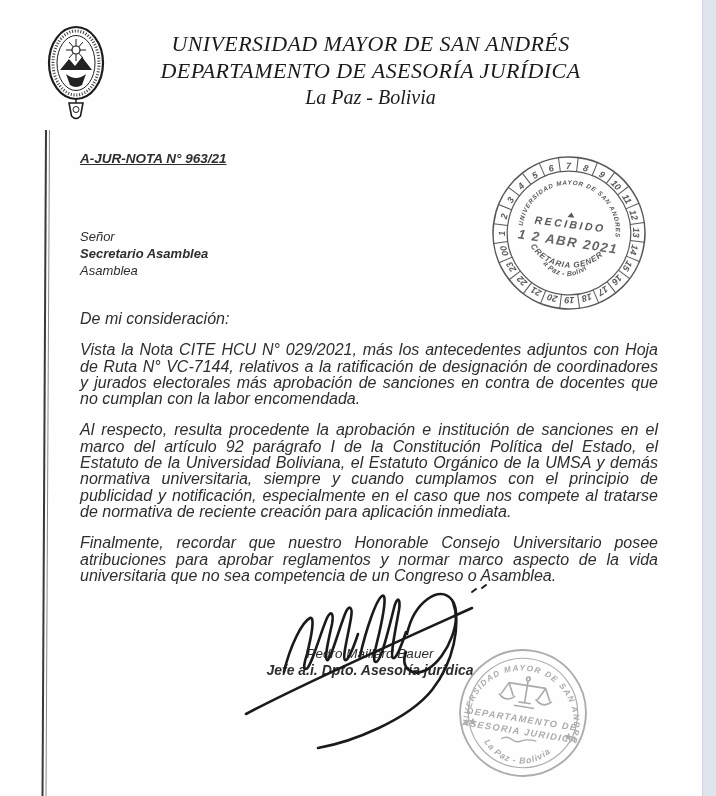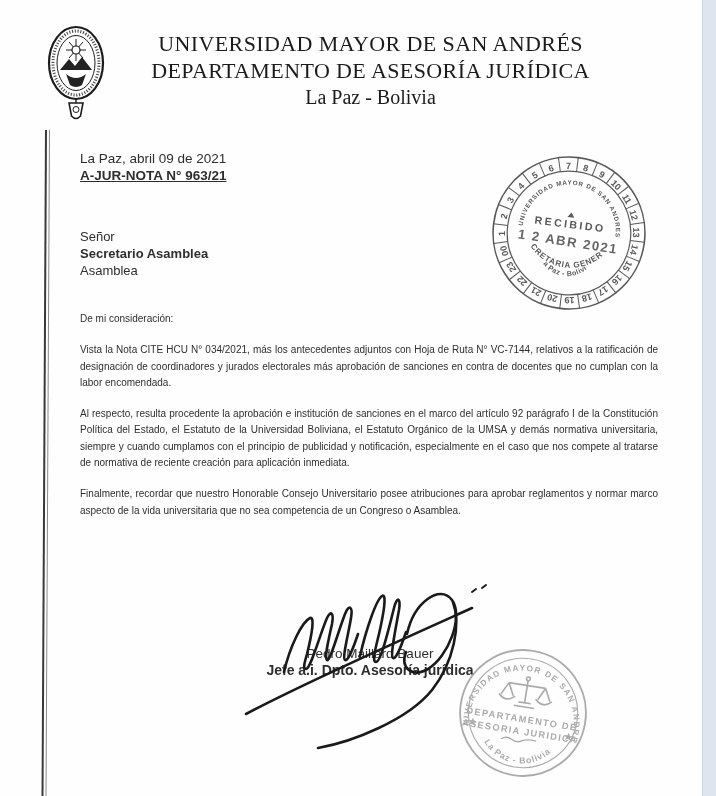--- a/index.html
+++ b/index.html
@@ -1,28 +1,28 @@
 <!DOCTYPE html>
 <html><head>
 <meta charset="utf-8">
 <style>
   html,body{margin:0;padding:0;background:#ffffff;}
   .page{position:relative;width:716px;height:796px;background:#fefefdf
-  ;overflow:hidden;font-family:"Liberation Sans",sans-serif;color:#2e2e2e;background:#fefefe;}
+  ;overflow:hidden;font-family:"Liberation Sans",sans-serif;color:#2e2e2e;background:#fefefe;font-style:italic;}
   .scanner-strip{position:absolute;right:0;top:0;width:13px;height:796px;background:#dfe5ef;border-left:1px solid #ccd4e2;}
   .page-edge{position:absolute;left:45px;top:130px;width:2px;height:666px;background:#fdfdfd;border-left:2px solid #3a3a3a;border-right:1px solid #8a8a8a;transform:rotate(0.3deg);transform-origin:top left;}
   .letterhead{position:absolute;left:118px;top:30px;width:505px;text-align:center;font-family:"Liberation Serif",serif;color:#1b1b1b;}
   .lh1,.lh2{font-size:22px;letter-spacing:.4px;line-height:27px;}
   .lh3{font-size:20px;line-height:27px;}
   .logo-svg{position:absolute;left:44px;top:24px;}
   .dateblock{position:absolute;left:80px;top:150px;font-size:13.5px;line-height:17px;}
   .ref{font-weight:bold;text-decoration:underline;}
   .recipient{position:absolute;left:80px;top:229px;font-size:13px;line-height:16.8px;}
   .r-bold{font-weight:bold;}
-  .bodytext{position:absolute;left:80px;top:311px;width:578px;font-size:10px;line-height:16.3px;}
+  .bodytext{position:absolute;left:80px;top:311px;width:578px;font-size:16px;line-height:16.3px;}
   .bodytext p{margin:0 0 15px 0;text-align:justify;}
   .bodytext p.nojust{text-align:left;}
   .sig-name{position:absolute;left:260px;top:646px;width:220px;text-align:center;font-size:13.5px;z-index:1;}
   .sig-title{position:absolute;left:245px;top:662px;width:250px;text-align:center;font-size:14px;font-weight:bold;z-index:1;}
   .sig-svg{position:absolute;left:232px;top:572px;z-index:3;pointer-events:none;}
   .rcv-svg{position:absolute;left:488px;top:152px;opacity:.9;}
   .dpt-svg{position:absolute;left:456px;top:646px;opacity:.92;z-index:2;}
   
   .rcv-svg *{font-family:"Liberation Sans",sans-serif;}
   .rn{font-size:9px;font-weight:bold;fill:#474747;}
@@ -68,21 +68,20 @@
     <circle cx="32" cy="85.5" r="3" fill="none" stroke="#1c1c1c" stroke-width="1"></circle>
   </svg>
 
   <div class="letterhead">
     <div class="lh1">UNIVERSIDAD MAYOR DE SAN ANDRÉS</div>
     <div class="lh2">DEPARTAMENTO DE ASESORÍA JURÍDICA</div>
     <div class="lh3">La Paz - Bolivia</div>
   </div>
 
   <div class="dateblock">
-    <div>La Paz, abril 09 de 2021</div>
     <div class="ref">A-JUR-NOTA N° 963/21</div>
   </div>
 
   <svg class="rcv-svg" width="162" height="162" viewBox="0 0 160 160">
     <defs>
       <path id="rcv-org-arc" d="M38,97 A46,46 0 1 1 122,97"></path>
       <path id="rcv-sec-arc" d="M44,98 A48,48 0 0 0 116,98"></path>
       <path id="rcv-lpz-arc" d="M58,113 A30,30 0 0 0 102,113"></path>
     </defs>
     <g transform="rotate(7 80 80)">
@@ -154,21 +153,21 @@
   </svg>
 
   <div class="recipient">
     <div>Señor</div>
     <div class="r-bold">Secretario Asamblea</div>
     <div>Asamblea</div>
   </div>
 
   <div class="bodytext">
     <p class="nojust">De mi consideración:</p>
-    <p>Vista la Nota CITE HCU N° 034/2021, más los antecedentes adjuntos con Hoja de Ruta N° VC-7144, relativos a la ratificación de designación de coordinadores y jurados electorales más aprobación de sanciones en contra de docentes que no cumplan con la labor encomendada.</p>
+    <p>Vista la Nota CITE HCU N° 029/2021, más los antecedentes adjuntos con Hoja de Ruta N° VC-7144, relativos a la ratificación de designación de coordinadores y jurados electorales más aprobación de sanciones en contra de docentes que no cumplan con la labor encomendada.</p>
     <p>Al respecto, resulta procedente la aprobación e institución de sanciones en el marco del artículo 92 parágrafo I de la Constitución Política del Estado, el Estatuto de la Universidad Boliviana, el Estatuto Orgánico de la UMSA y demás normativa universitaria, siempre y cuando cumplamos con el principio de publicidad y notificación, especialmente en el caso que nos compete al tratarse de normativa de reciente creación para aplicación inmediata.</p>
     <p>Finalmente, recordar que nuestro Honorable Consejo Universitario posee atribuciones para aprobar reglamentos y normar marco aspecto de la vida universitaria que no sea competencia de un Congreso o Asamblea.</p>
   </div>
 
   <div class="sig-name">Pedro Maillard Bauer</div>
   <div class="sig-title">Jefe a.i. Dpto. Asesoría jurídica</div>
 
   <svg class="sig-svg" width="270" height="200" viewBox="0 0 270 200">
     <g fill="none" stroke="#1a1a1a" stroke-width="2.6" stroke-linecap="round">
       <path d="M52,100 C58,74 70,50 78,46 C83,44 80,62 75,82 C72,92 71,97 74,97 C79,96 88,62 95,46 C99,38 102,41 100,52 C97,66 92,86 95,88 C98,90 106,60 113,42 C117,32 121,34 119,46 C116,64 110,86 113,88 C116,90 122,74 126,62"></path>

